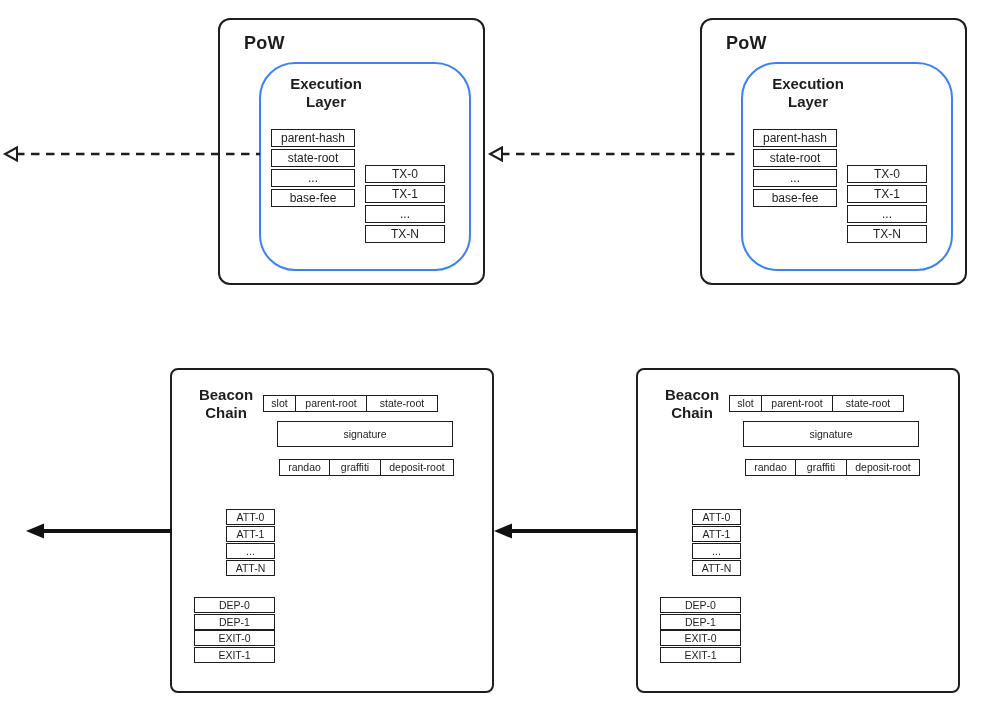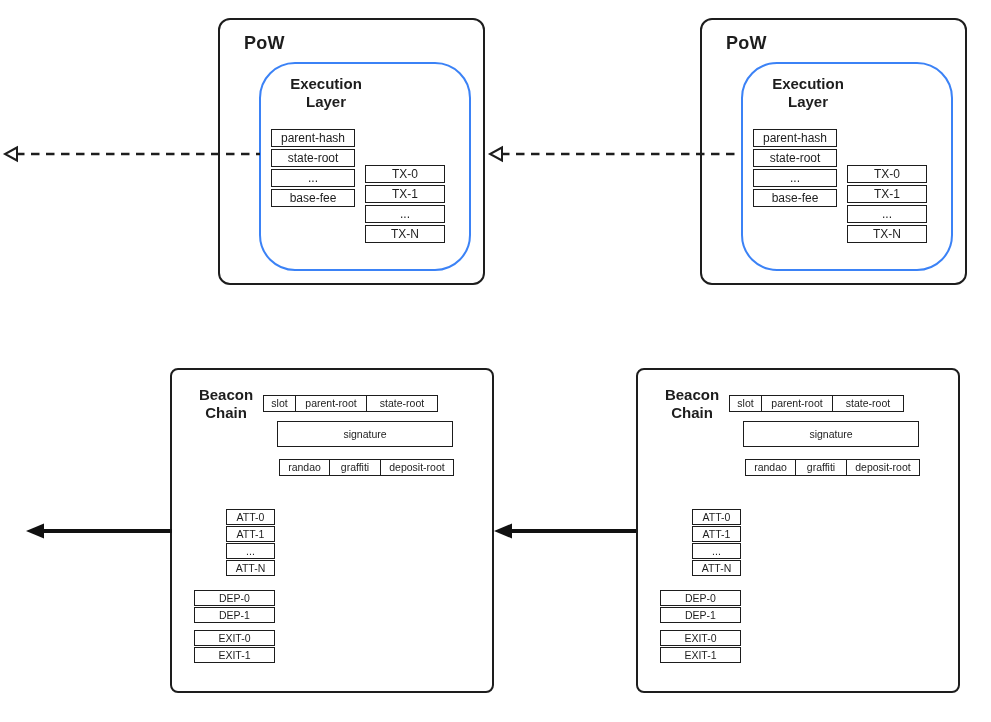--- a/index.html
+++ b/index.html
@@ -119,21 +119,21 @@
     top: 51px;
     width: 176px;
     height: 26px;
   }
   .stack-col {
     position: absolute;
     left: 22px;
     width: 81px;
   }
   .att-col  { top: 139px; padding-left: 32px; }
-  .dep-col  { top: 220px; }
+  .dep-col  { top: 227px; }
   .exit-col { top: 260px; }
   .sbox {
     height: 16px;
     margin-bottom: 1px;
     border: 1.5px solid #1d1d1d;
     background: #ffffff;
     display: flex;
     align-items: center;
     justify-content: center;
     font-size: 10.5px;

